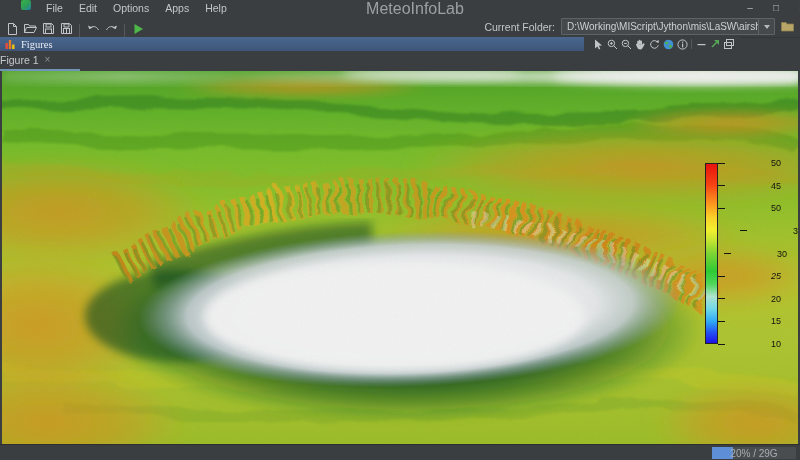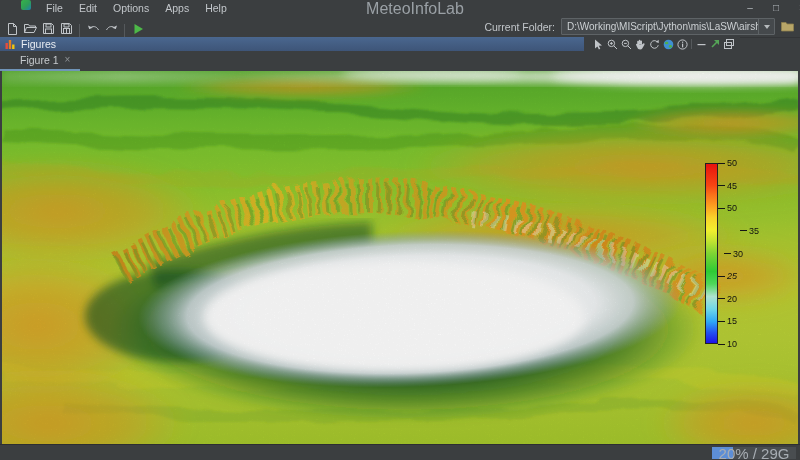--- a/index.html
+++ b/index.html
@@ -23,54 +23,54 @@
   .tsep{width:1px;height:13px;background:#55595c;margin:0 4px;}
   .cfwrap{position:absolute;right:4px;top:2px;height:17px;display:flex;align-items:center;}
   .cflabel{font-size:10.5px;color:#c2c6ca;margin-right:6px;}
   .combo{width:212px;height:15px;background:#45494c;border:1px solid #5e6periods366;border:1px solid #5e6366;
          display:flex;align-items:center;border-radius:1px;}
   .combo-text{flex:1;font-size:10px;color:#ccd0d3;padding:0 5px;white-space:nowrap;overflow:hidden;}
   .combo-arrow{width:15px;height:100%;border-left:1px solid #5e6366;display:flex;align-items:center;justify-content:center;}
   .chev{width:0;height:0;border-left:3.5px solid transparent;border-right:3.5px solid transparent;border-top:4px solid #b6babd;}
 
   
-  .figbar{position:absolute;left:0;top:37px;width:740px;height:14px;display:flex;}
+  .figbar{position:absolute;left:0;top:37px;width:740px;height:14px;display:flex;font-family:Liberation Serif, serif;}
   .figbar-title{flex:1;background:linear-gradient(180deg,#4a678f 0%,#3e5578 100%);
                 display:flex;align-items:center;padding-left:5px;}
   .figbar-title span{font-size:10.5px;color:#e8ecf2;margin-left:5px;}
   .figbar-tools{width:152px;background:#3b3e40;display:flex;align-items:center;justify-content:flex-end;padding-right:4px;}
   .figtool{width:14px;height:13px;display:flex;align-items:center;justify-content:center;}
   .ftsep{width:1px;height:10px;background:#55595c;margin:0 2px;}
 
   
   .tabbar{position:absolute;left:0;top:51px;width:800px;height:20px;background:#3b3e40;}
-  .tab{position:absolute;left:0;top:0;height:18px;padding:0 20px;display:flex;align-items:center;gap:6px;}
+  .tab{position:absolute;left:0;top:0;height:18px;padding:0 0;display:flex;align-items:center;gap:6px;}
   .tab-label{font-size:10.5px;color:#c6cacd;}
   .tab-close{font-size:10px;color:#8d9195;line-height:10px;}
   .tab-underline{position:absolute;left:0;top:18px;width:80px;height:2px;background:#6f94b8;}
 
   
   .plot{position:absolute;left:2px;top:71px;width:796px;height:373px;background:#262829;
         border:0;overflow:hidden;}
   .plot svg{display:block;}
 
   
   .colorbar{position:absolute;left:703px;top:92px;width:34px;height:181px;}
   .cb-bar{position:absolute;left:0;top:0;width:13px;height:181px;border:1px solid #222;box-sizing:border-box;}
   .cb-ticks{position:absolute;left:13px;top:0;width:21px;height:181px;}
-  .cb-tick{position:absolute;display:flex;align-items:center;transform:translateY(-50%);}
+  .cb-tick{position:absolute;display:flex;align-items:center;transform:translateY(-50%);gap:44px;}
   .cb-line{width:7px;height:1px;background:#151515;}
   .cb-label{font-size:9px;color:#111;margin-left:2px;font-family:"Liberation Sans",sans-serif;}
 
   
   .statusbar{position:absolute;left:0;top:444px;width:800px;height:16px;background:#3b3e40;border-top:1px solid #2d2f31;}
   .memwidget{position:absolute;right:4px;top:2px;width:84px;height:12px;background:#494d50;overflow:hidden;}
   .memfill{position:absolute;left:0;top:0;height:100%;background:#5d8ed6;}
   .memtext{position:absolute;left:0;top:0;width:100%;height:100%;display:flex;align-items:center;justify-content:center;
-           font-size:15px;color:#a7adb3;}
+           font-size:10px;color:#a7adb3;}
   .icon-stroke{stroke:#c0c4c8;fill:none;stroke-width:1;}
   .icon-fill{fill:#c0c4c8;}
 </style>
 </head>
 <body>
 
 <div class="app">
 
   <div class="titlebar">
     <div class="appicon"></div>

